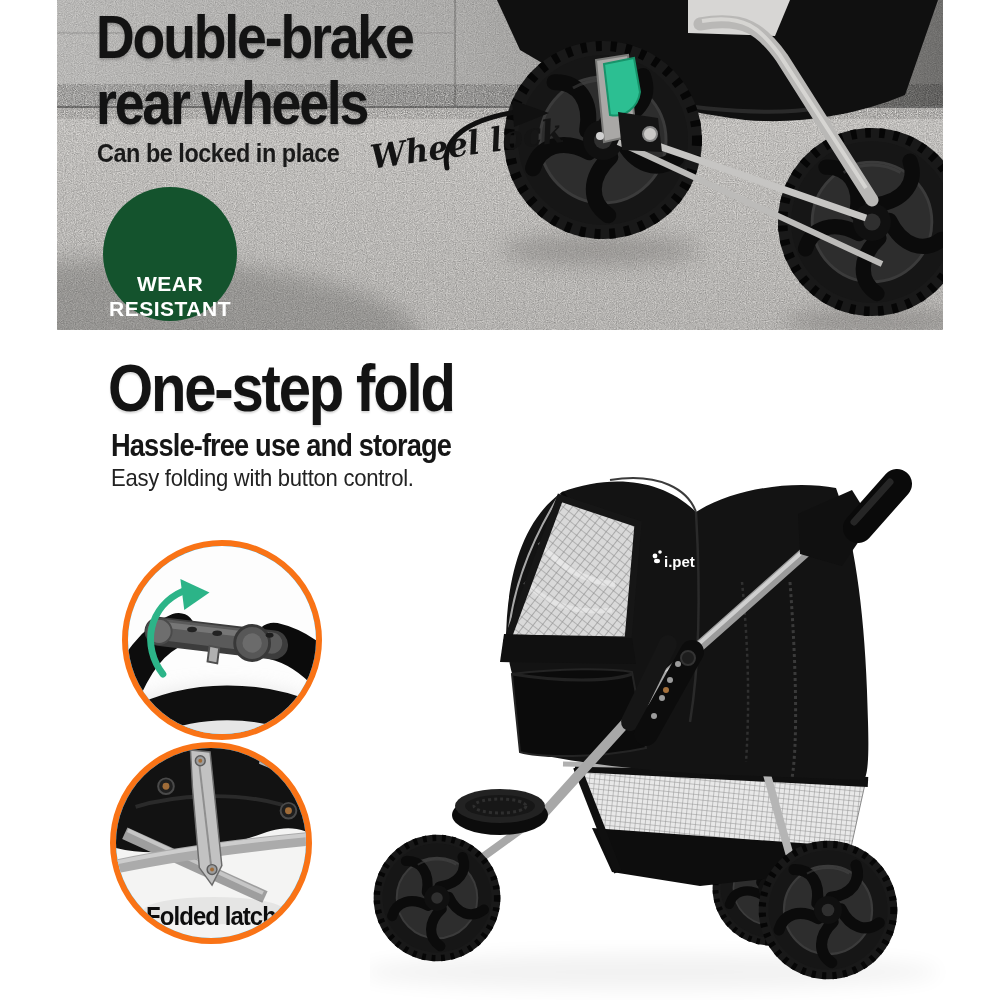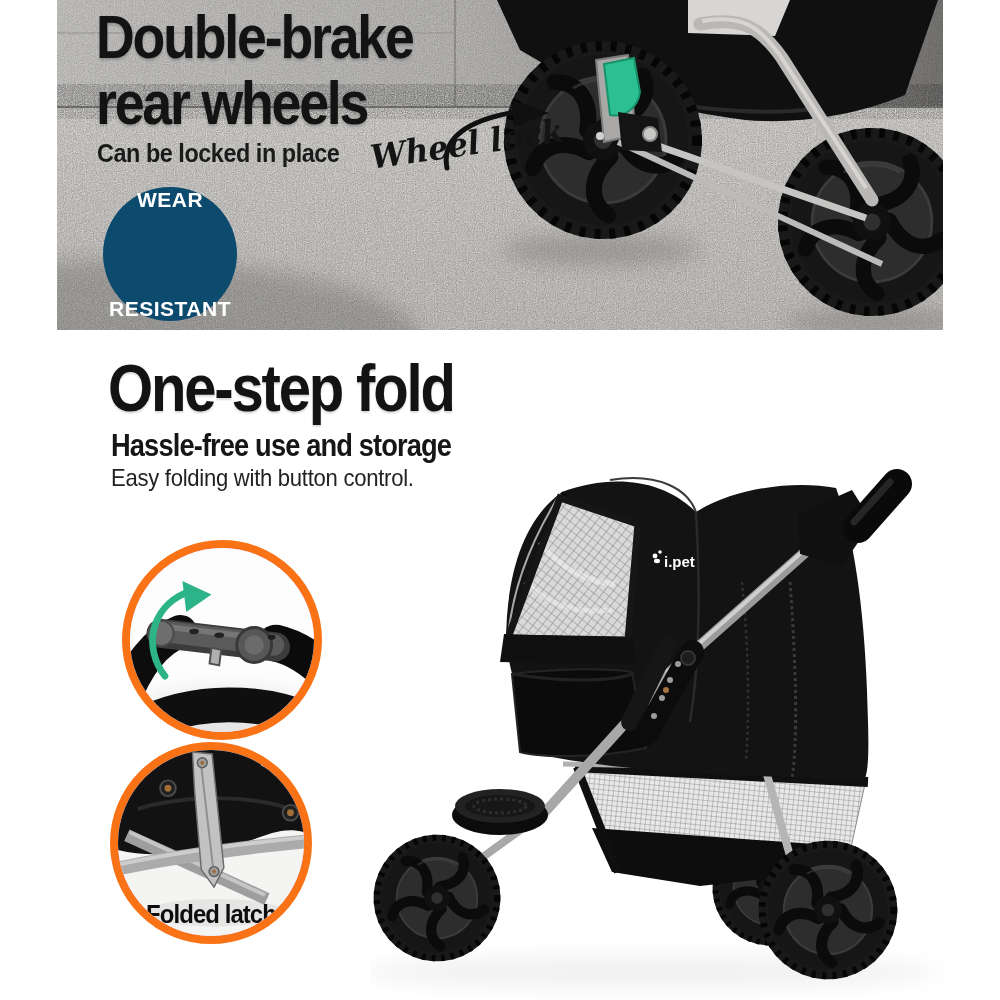--- a/index.html
+++ b/index.html
@@ -7,30 +7,30 @@
           font-family:"Liberation Sans", sans-serif;color:#111;padding-left:11px;}
   .abs{position:absolute;}
   .cond{transform:scaleX(.88);transform-origin:0 0;}
   .top-heading{left:96px;top:4px;font-size:61px;line-height:66px;font-weight:800;
                letter-spacing:-2.5px;color:#131313;text-shadow:0 2px 3px rgba(0,0,0,.22);white-space:nowrap;}
   .top-sub{left:97px;top:138px;font-size:26px;font-weight:700;letter-spacing:-.5px;color:#1a1a1a;
            transform:scaleX(.9);transform-origin:0 0;white-space:nowrap;}
   .wheel-lock{left:368px;top:138px;font-family:"DejaVu Serif", serif;font-style:italic;
               font-size:33px;font-weight:600;color:#141414;transform:rotate(-8deg) scaleX(.95);
               transform-origin:0 0;white-space:nowrap;}
-  .badge{left:103px;top:187px;width:134px;height:134px;border-radius:50%;background:#0c4a6e;
-         display:flex;flex-direction:column;align-items:center;justify-content:space-between;
+  .badge{left:103px;top:187px;width:134px;height:134px;border-radius:50%;background:#14532d;
+         display:flex;flex-direction:column;align-items:center;justify-content:flex-end;
          color:#ffffff;font-weight:800;font-size:21px;line-height:25px;letter-spacing:.5px;text-align:center;}
   .bottom-heading{left:108px;top:354px;font-size:66px;line-height:68px;font-weight:800;
                   letter-spacing:-2.5px;color:#131313;text-shadow:0 2px 2px rgba(0,0,0,.15);white-space:nowrap;}
   .bottom-sub{left:111px;top:428px;font-size:31px;font-weight:700;letter-spacing:-1px;color:#161616;
               transform:scaleX(.88);transform-origin:0 0;white-space:nowrap;}
   .bottom-body{left:111px;top:464px;font-size:24px;font-weight:400;letter-spacing:-.3px;color:#222;
                transform:scaleX(.92);transform-origin:0 0;white-space:nowrap;}
-  .inset{border-radius:50%;border:8px solid #f97316;background:#f0abfc;overflow:hidden;box-sizing:border-box;}
+  .inset{border-radius:50%;border:6px solid #f97316;background:#0ea5e9;overflow:hidden;box-sizing:border-box;}
   .inset1{left:122px;top:540px;width:200px;height:200px;}
   .inset2{left:110px;top:742px;width:202px;height:202px;}
   .inset-caption{position:absolute;left:0;bottom:6px;width:100%;text-align:center;
                  font-size:26px;font-weight:700;letter-spacing:-1px;color:#0d0d0d;
                  transform:scaleX(.92);}
   .photo-top{left:57px;top:0;width:886px;height:330px;overflow:hidden;}
   .main-photo{left:370px;top:467px;width:600px;height:545px;}
   svg{display:block;}
 </style>
 </head>

